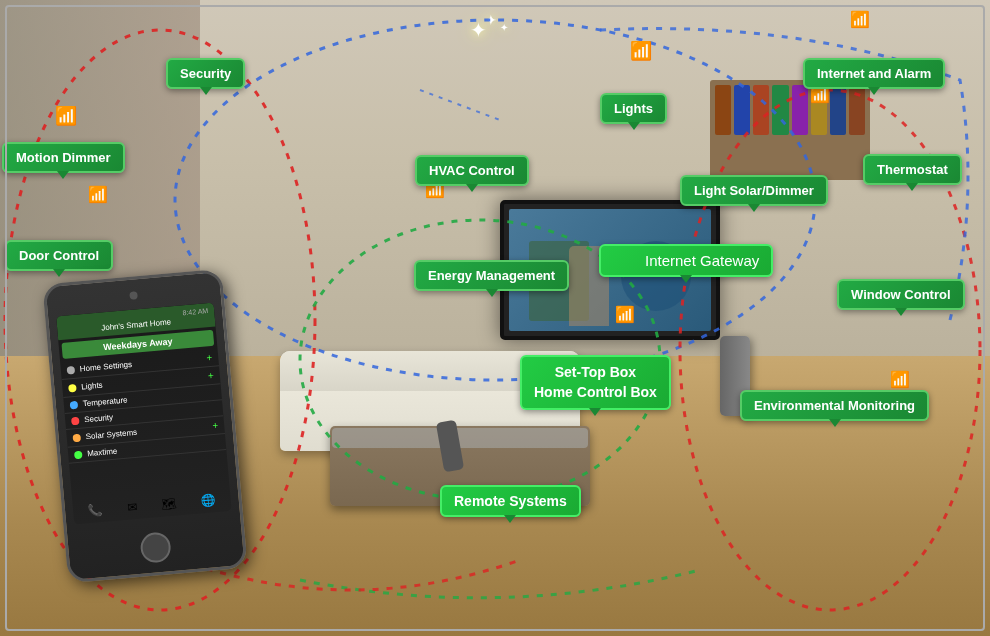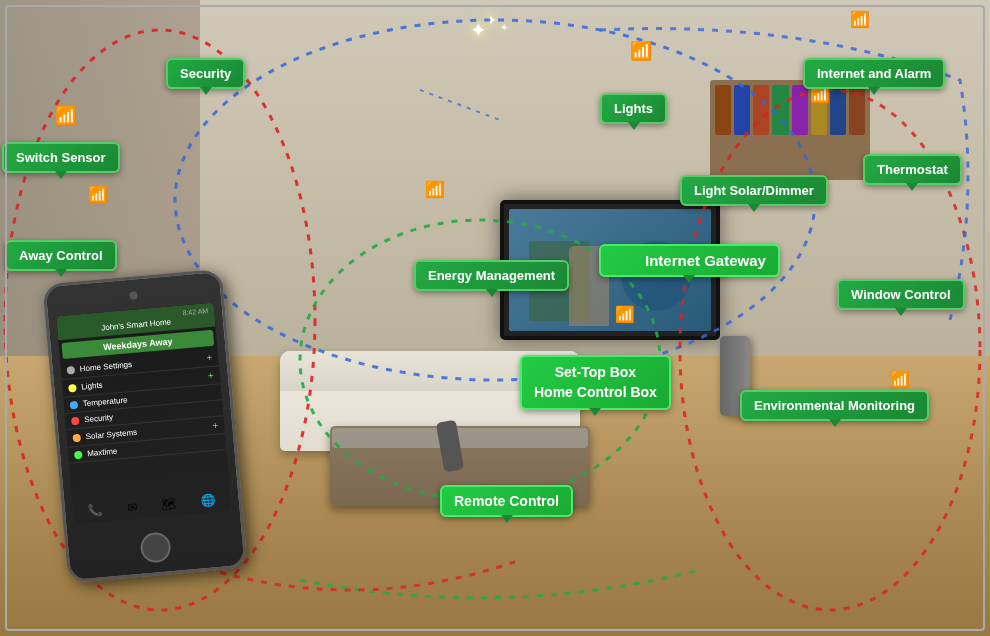--- a/index.html
+++ b/index.html
@@ -353,27 +353,30 @@
   <div style="position:absolute;top:85px;left:810px;color:#22aa44;font-size:16px;z-index:8;">📶</div>
   <div style="position:absolute;top:305px;left:615px;color:#22aa44;font-size:16px;z-index:8;">📶</div>
   <div style="position:absolute;top:370px;left:890px;color:#22aa44;font-size:16px;z-index:8;">📶</div>
   <div style="position:absolute;top:10px;left:850px;color:#22aa44;font-size:16px;z-index:8;">📶</div>
 
   <div class="label" style="top:58px;left:166px;">
     <span>Security</span>
   </div>
 
   <div class="label" style="top:142px;left:2px;">
-    <span>Switch Sensor</span>
+    <span>Motion Dimmer</span>
   </div>
 
   <div class="label" style="top:240px;left:5px;">
-    <span>Away Control</span>
-  </div>
-
+    <span>Door Control</span>
+  </div>
+
+  <div class="label" style="top:155px;left:415px;">
+    <span>HVAC Control</span>
+  </div>
 
   <div class="label" style="top:93px;left:600px;">
     <span>Lights</span>
   </div>
 
   <div class="label" style="top:175px;left:680px;">
     <span>Light Solar/Dimmer</span>
   </div>
 
   <div class="label" style="top:58px;left:803px;">
@@ -381,39 +384,39 @@
   </div>
 
   <div class="label" style="top:154px;left:863px;">
     <span>Thermostat</span>
   </div>
 
   <div class="label" style="top:260px;left:414px;">
     <span>Energy Management</span>
   </div>
 
-  <div class="label label-green-bold" style="top:244px;left:599px;font-size:15px;font-weight:bold;padding-left:44px;">
+  <div class="label label-green-bold" style="top:244px;left:599px;font-size:15px;font-weight:normal;padding-left:44px;">
     <span>Internet Gateway</span>
   </div>
 
   <div class="label label-green-bold" style="top:355px;left:520px;text-align:center;line-height:1.4;">
     <span>Set-Top Box</span><br>
     <span>Home Control Box</span>
   </div>
 
   <div class="label" style="top:279px;left:837px;">
     <span>Window Control</span>
   </div>
 
   <div class="label" style="top:390px;left:740px;">
     <span>Environmental Monitoring</span>
   </div>
 
   <div class="label label-green-bold" style="top:485px;left:440px;">
-    <span>Remote Control</span>
+    <span>Remote Systems</span>
   </div>
 
   <div class="phone">
     <div class="phone-camera"></div>
     <div class="phone-screen">
       <div class="phone-header">
         <div style="font-size:7px;color:#aaa;text-align:right;">8:42 AM</div>
         <div>John's Smart Home</div>
       </div>
       <div class="phone-mode">Weekdays Away</div>

